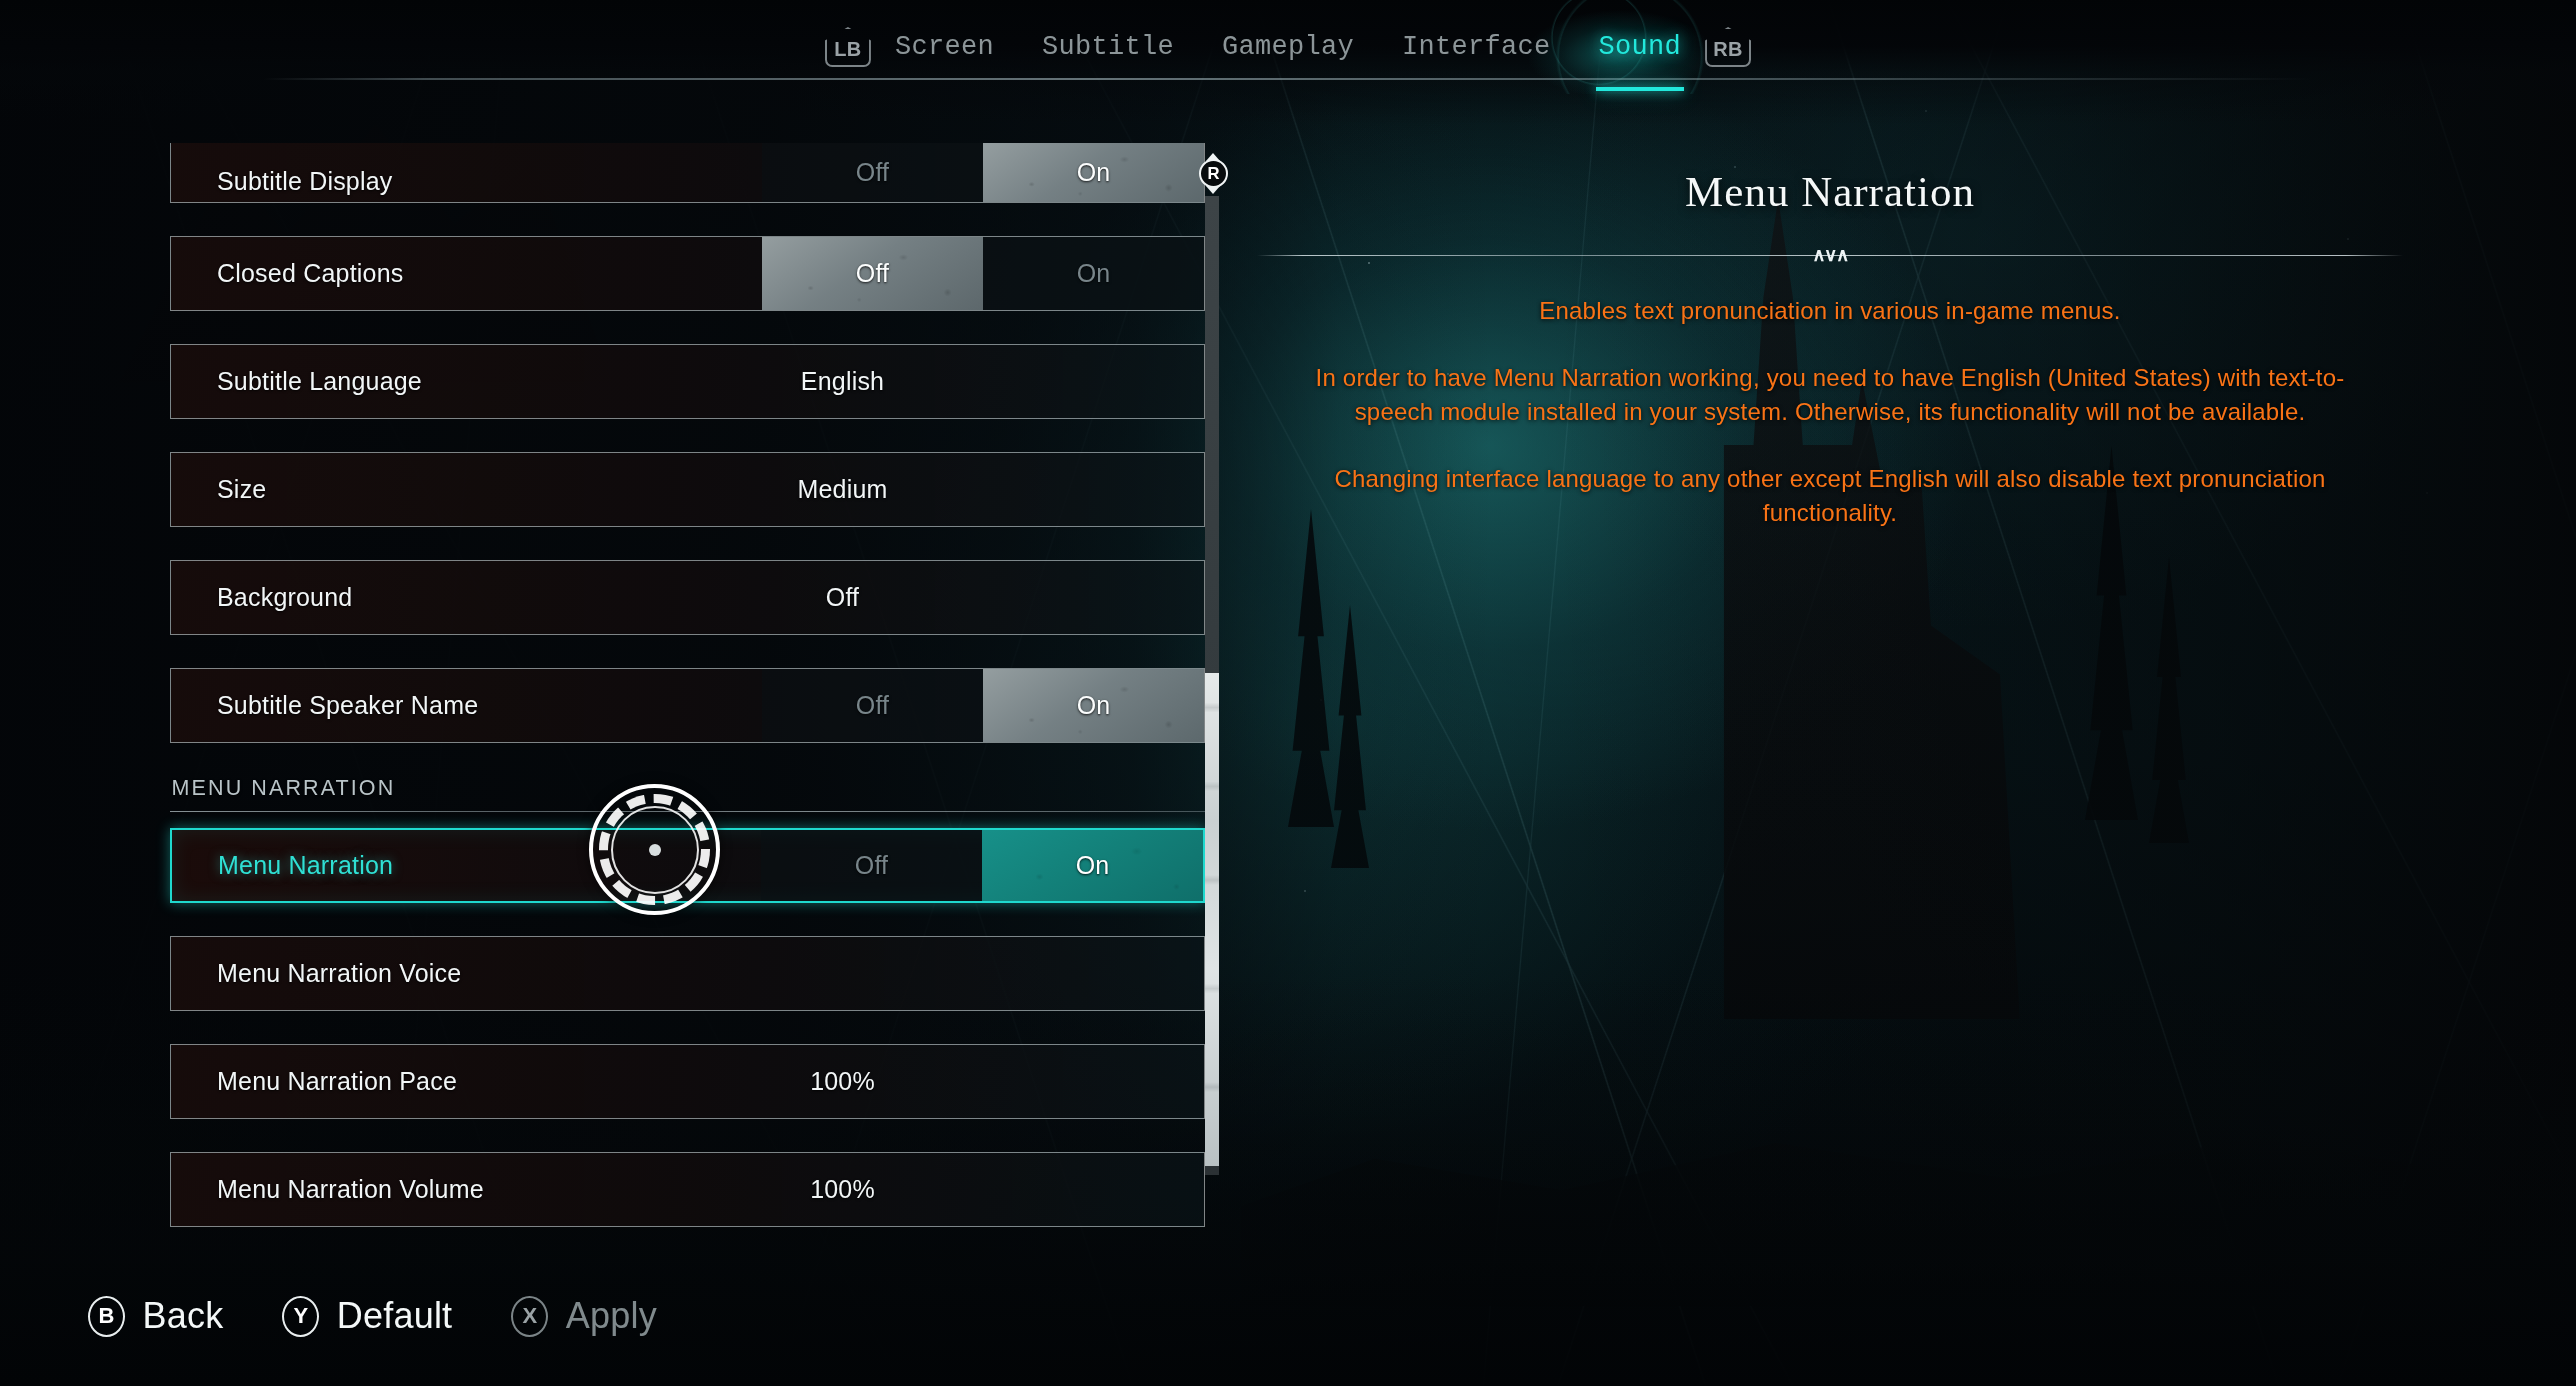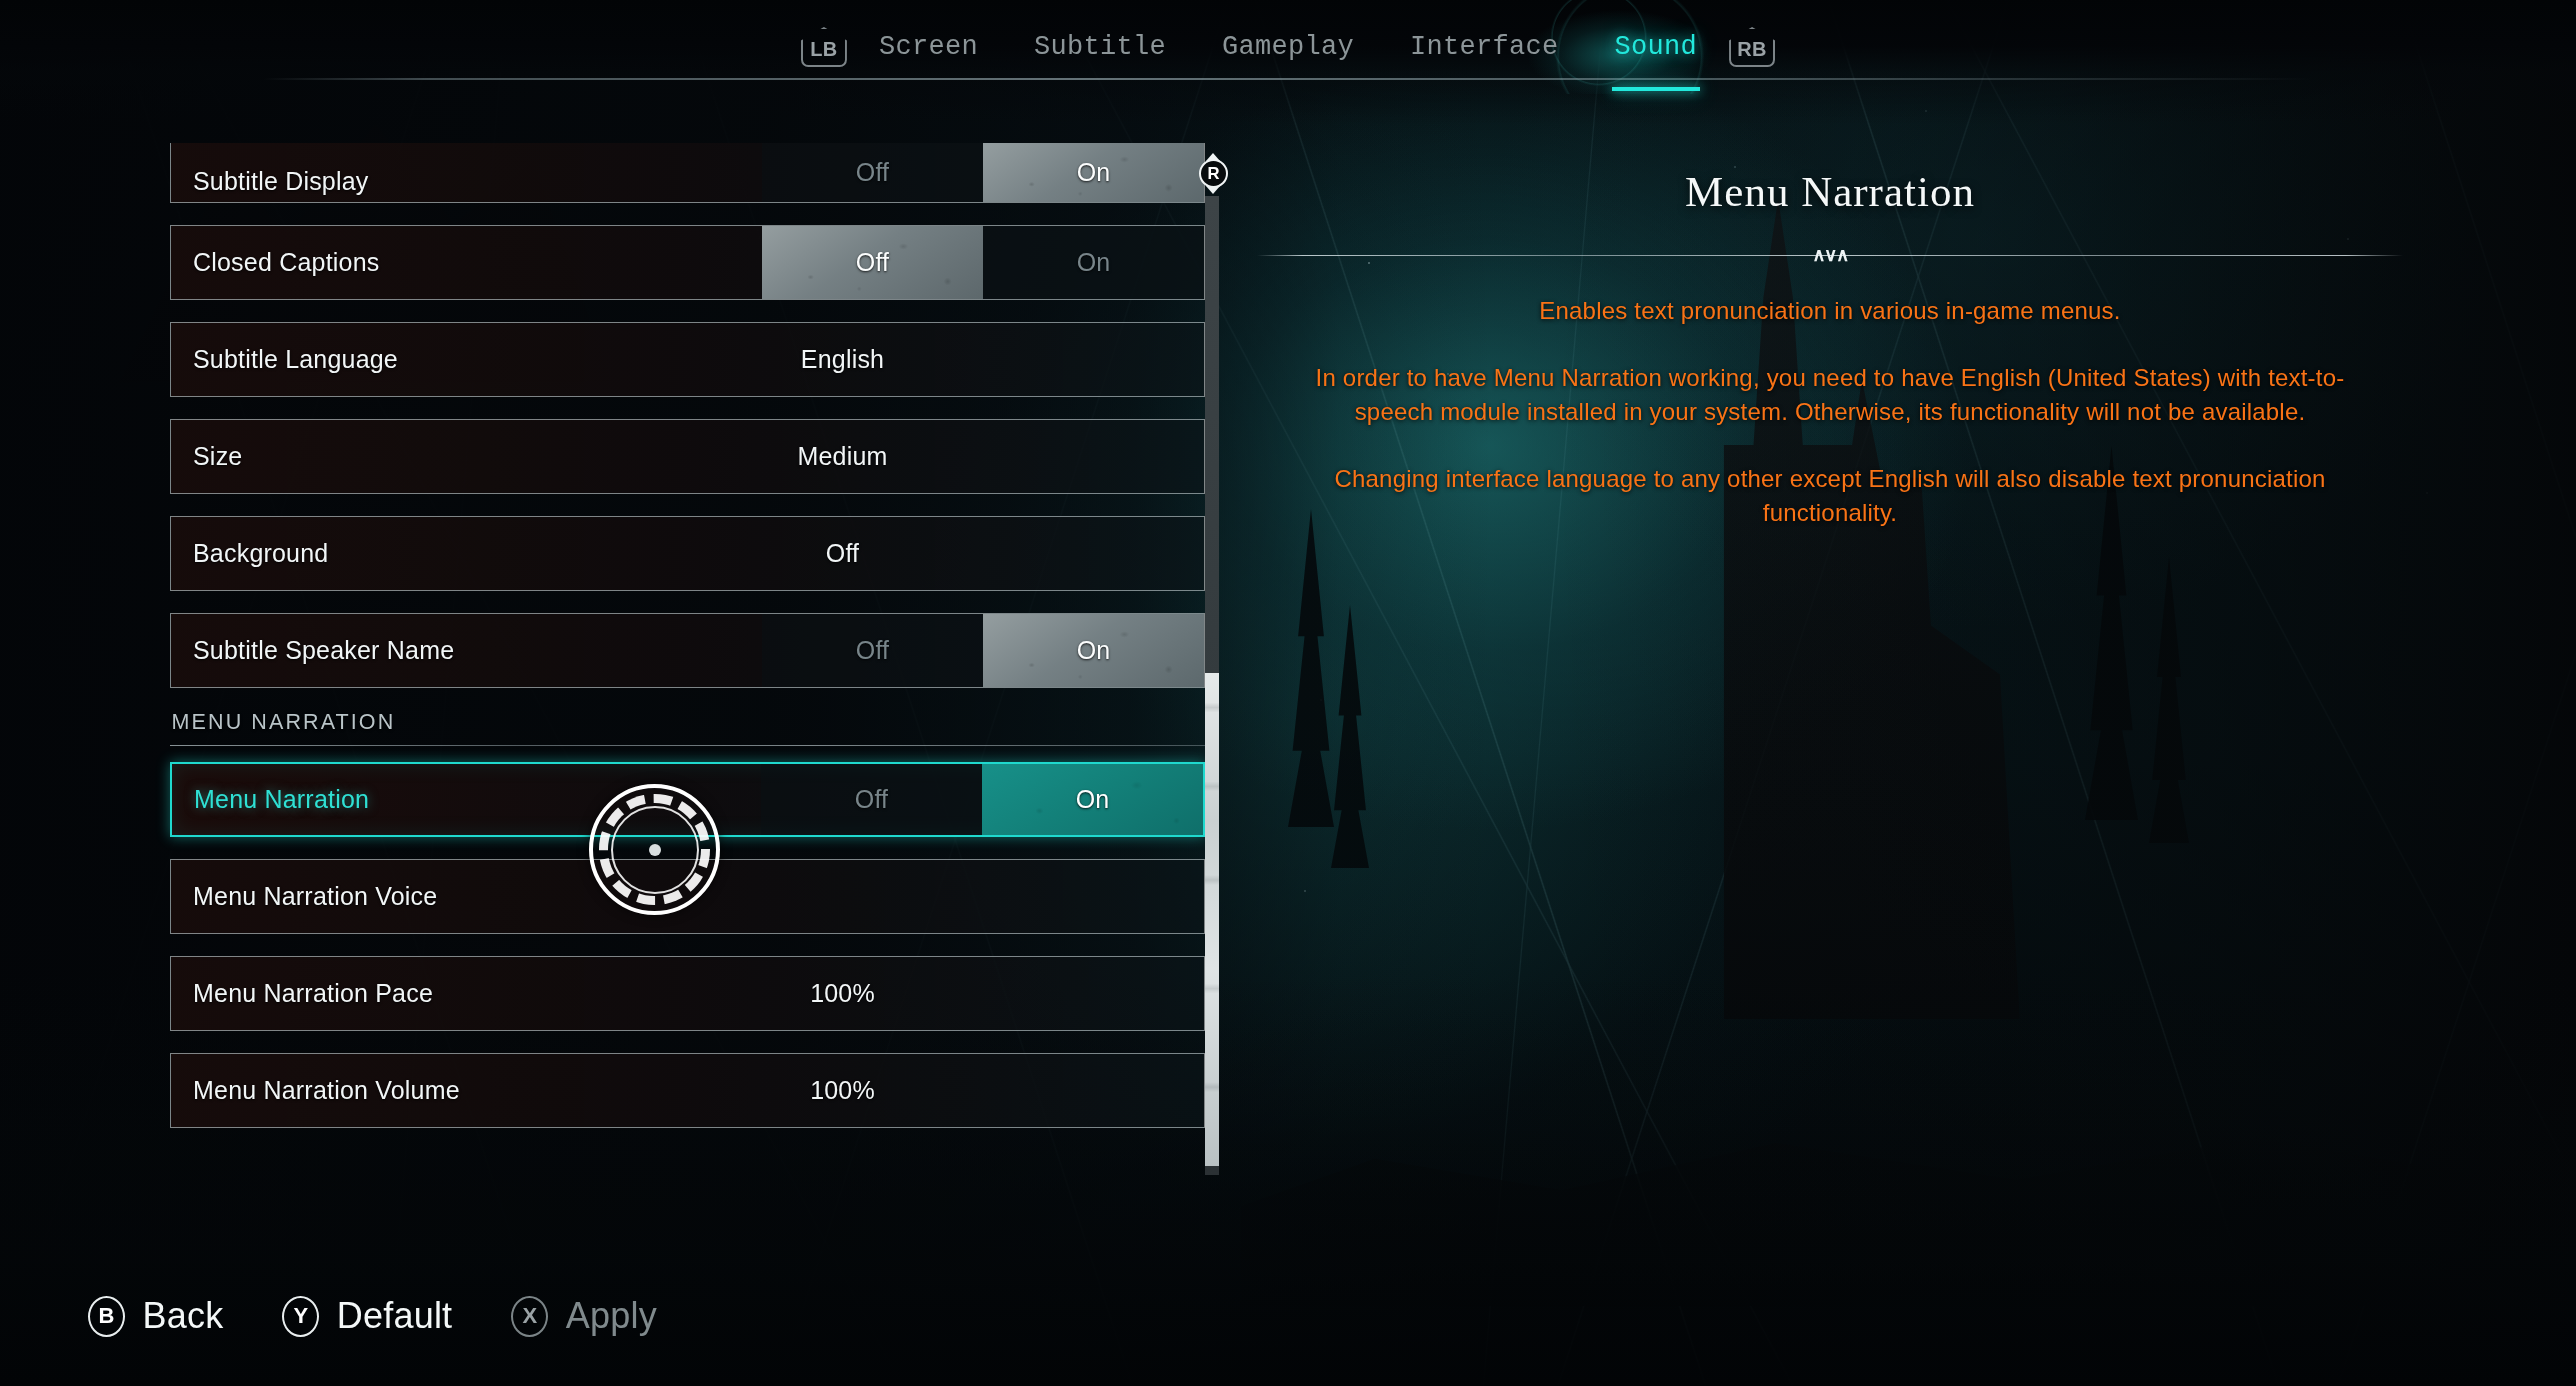--- a/index.html
+++ b/index.html
@@ -86,21 +86,21 @@
       linear-gradient(95deg, transparent 49.9%, rgba(130,200,210,0.7) 50%, transparent 50.1%),
       linear-gradient(62deg, transparent 49.9%, rgba(150,215,225,0.7) 50%, transparent 50.1%);
     background-size: 573px 1386px, 780px 1386px, 1098px 1386px, 891px 1386px;
     background-position: 1194px 0, 1393px 0, 995px 0, 1870px 0;
     background-repeat: repeat-x;
   }
 
   
   .topbar {
     position: absolute; left: 0; top: 0; width: 2576px; height: 94px;
-    display: flex; align-items: center; justify-content: center; gap: 8px;
+    display: flex; align-items: center; justify-content: center; gap: 0px;
     z-index: 20;
   }
   .tab-glow {
     position: absolute; left: 1516px; top: 0; width: 207px; height: 94px;
     background: radial-gradient(ellipse 119px 57px at 50% 58%, rgba(26,150,146,0.52) 0%, rgba(16,96,96,0.22) 48%, rgba(0,0,0,0) 78%);
     pointer-events: none;
   }
   .tab-glow::after {
     content: ""; position: absolute; inset: 0;
     background-image:
@@ -138,25 +138,26 @@
     background: linear-gradient(90deg, rgba(130,150,155,0) 0%, rgba(150,172,178,0.42) 8%, rgba(165,186,192,0.60) 40%, rgba(150,172,178,0.45) 72%, rgba(130,150,155,0) 100%);
     z-index: 19;
   }
 
   
   .settings-panel {
     position: absolute; left: 170px; top: 143px; width: 1035px; height: 1027px;
     z-index: 14;
   }
   .row {
-    position: relative; height: 75px; margin-bottom: 22px;
+    position: relative; height: 75px; margin-bottom: 33px;
     display: flex; align-items: center;
     border: 1.2px solid rgba(196,208,212,0.62);
     background: linear-gradient(90deg, rgba(26,13,11,0.80) 0%, rgba(18,11,12,0.74) 48%, rgba(10,20,24,0.66) 100%);
     overflow: hidden;
+    padding-left: 24px;
   }
   .row.clipped-top { border-top: none; height: 60px; align-items: flex-end; padding-bottom: 6.4px; }
   .row-label {
     font-size: 25px; color: #f2f6f7; letter-spacing: 0.2px;
     padding-left: 22px; z-index: 3; white-space: nowrap;
     text-shadow: 0 0.8px 2.4px rgba(0,0,0,0.9);
   }
   .row-single-value {
     position: absolute; left: 0; right: 0; text-align: center;
     font-size: 25px; color: #f2f6f7; letter-spacing: 0.2px;

